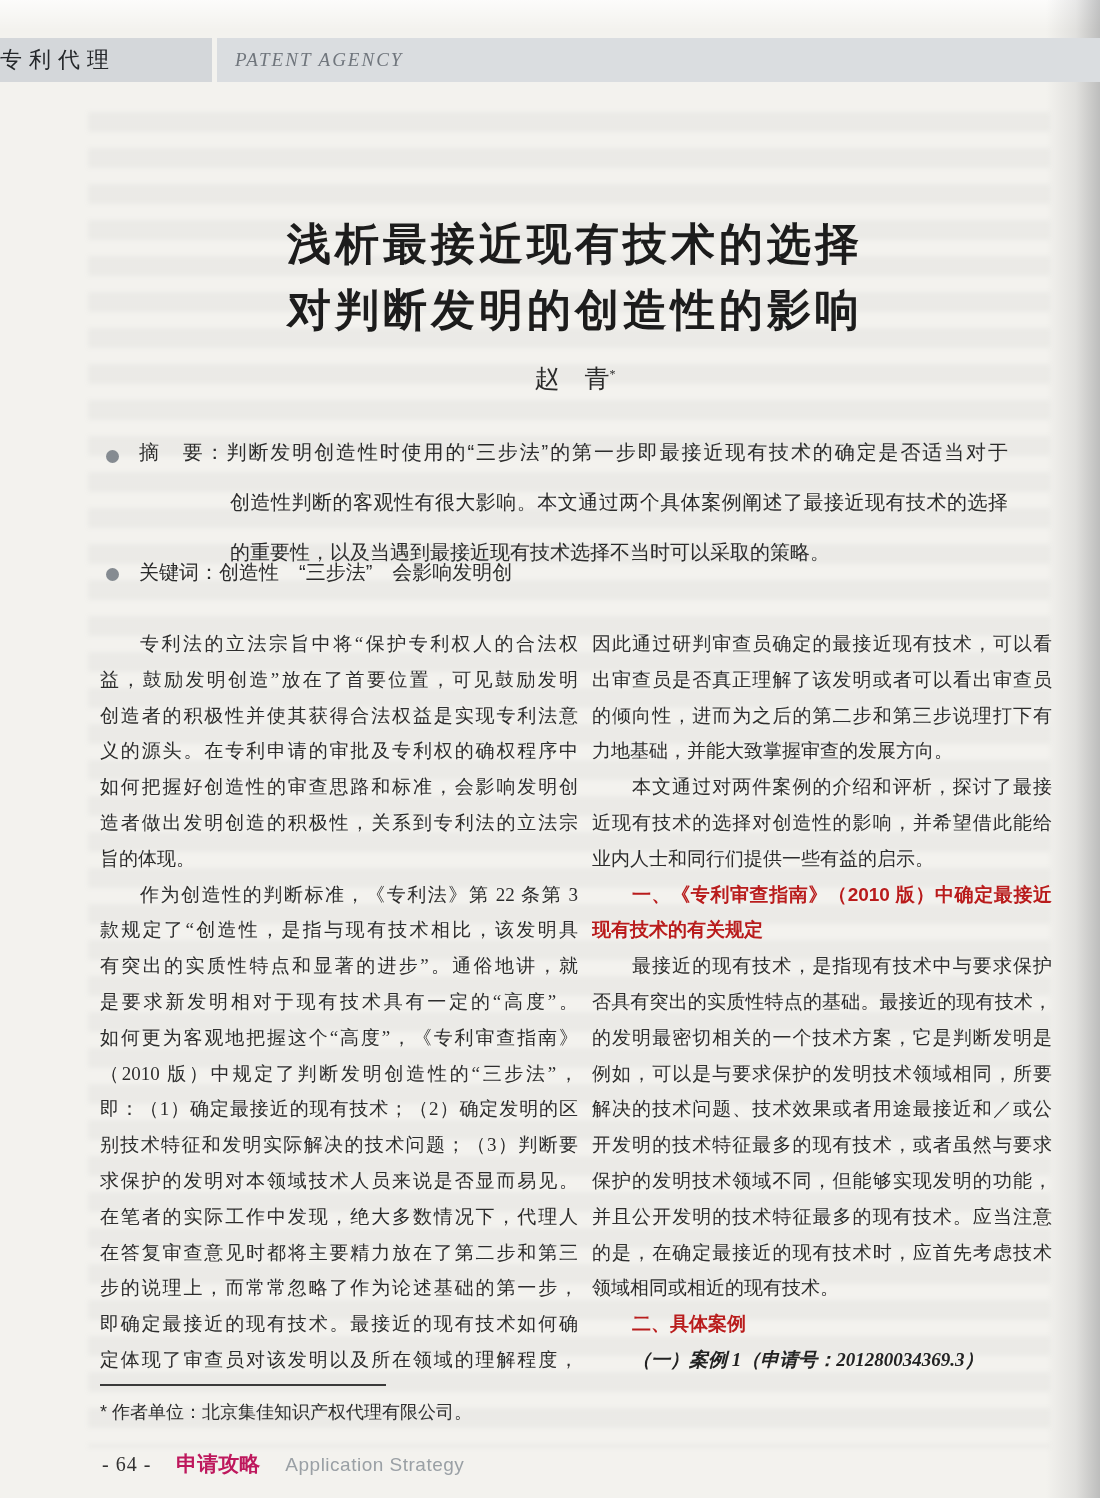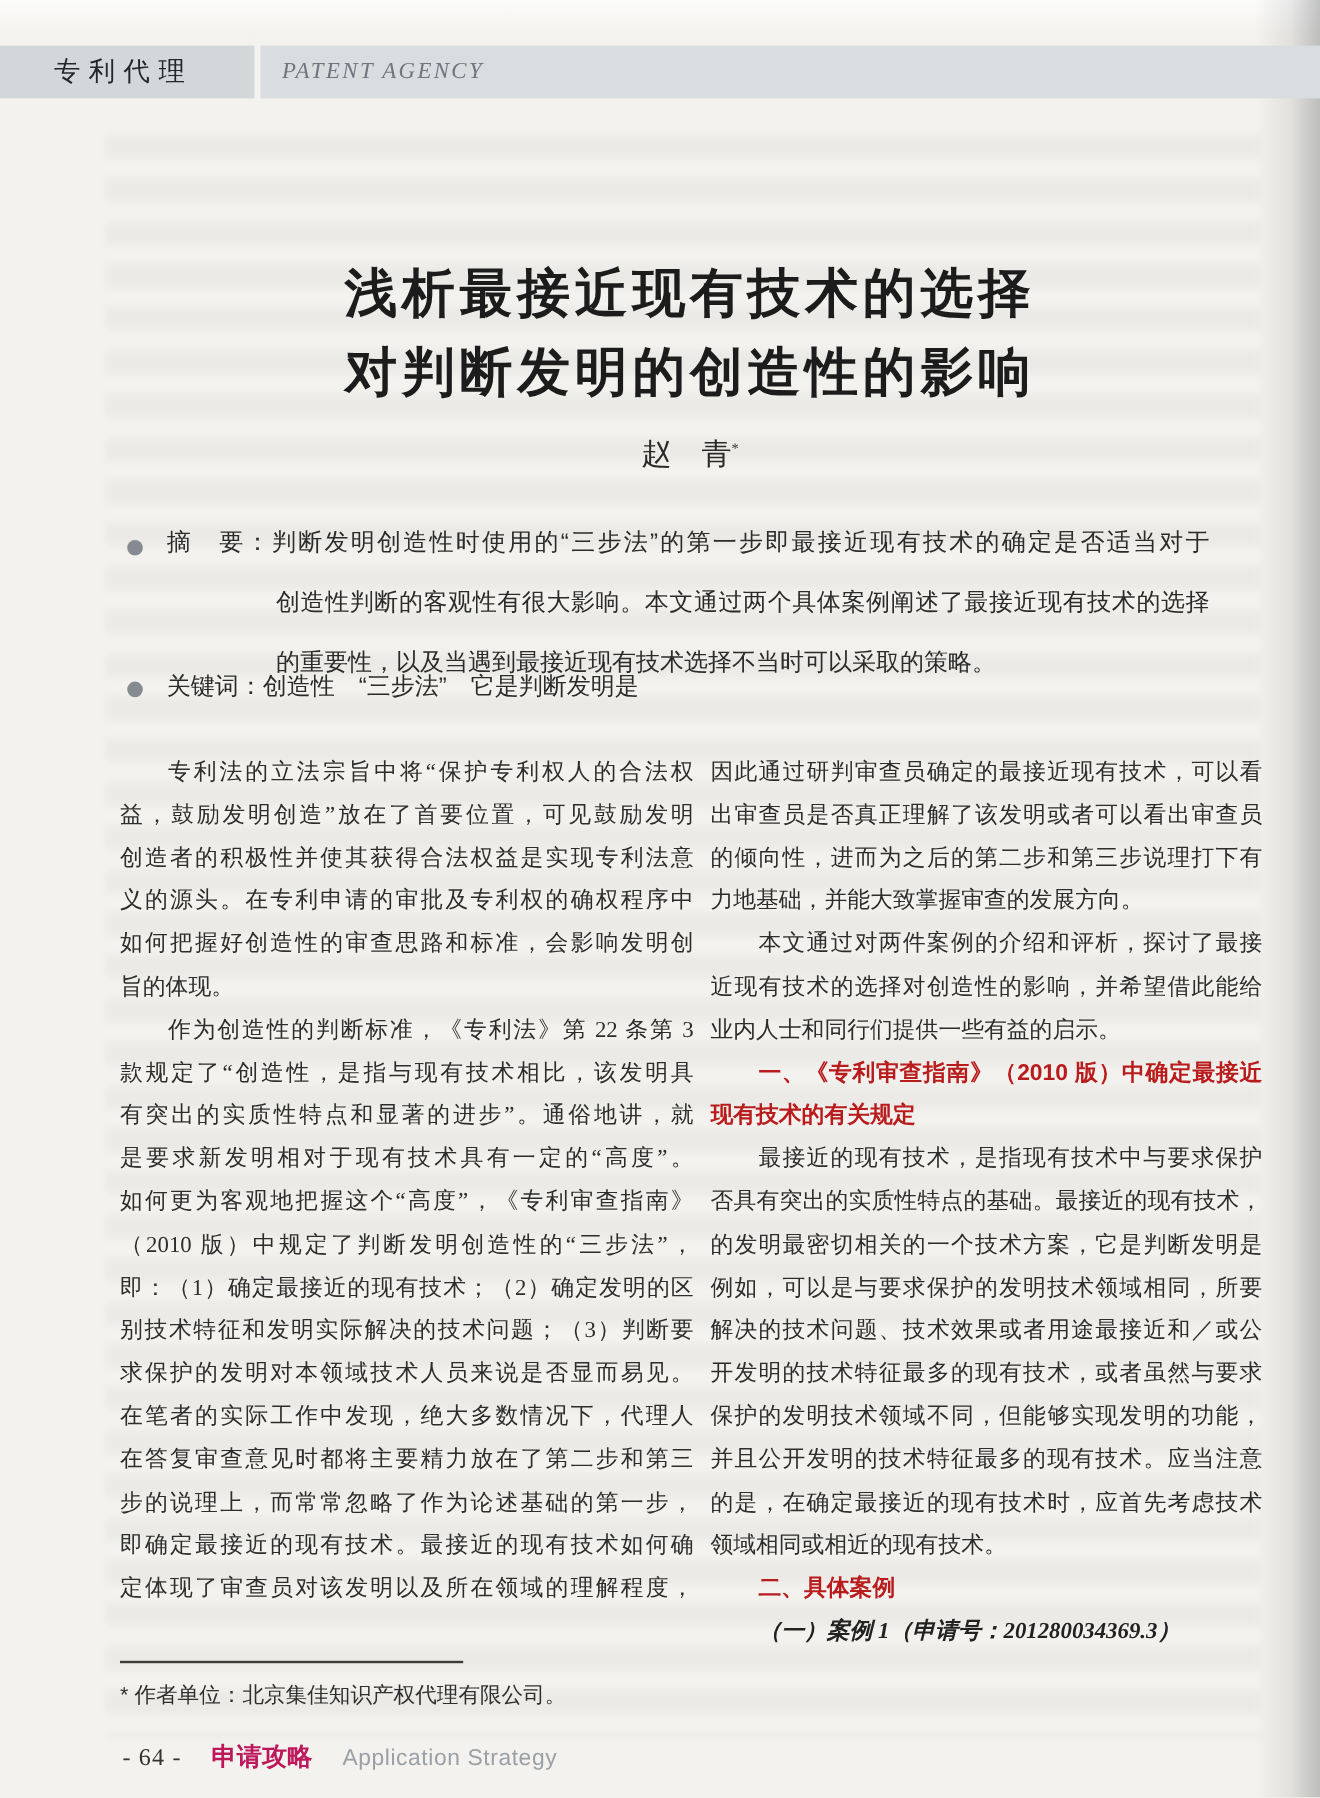--- a/index.html
+++ b/index.html
@@ -14,21 +14,21 @@
   .edge-top{position:absolute;left:0;top:0;right:0;height:30px;
     background:linear-gradient(to bottom,rgba(255,255,255,0.75),rgba(255,255,255,0));}
   .edge-right{position:absolute;top:0;right:0;width:54px;height:100%;
     background:linear-gradient(to right,rgba(130,132,136,0) 0%,rgba(130,132,136,0.16) 55%,rgba(108,110,114,0.40) 100%);}
   .bleed{position:absolute;left:88px;top:112px;width:962px;height:1336px;pointer-events:none;
     background:repeating-linear-gradient(to bottom,rgba(106,112,122,0.055) 0px,rgba(106,112,122,0.055) 20px,rgba(106,112,122,0) 20px,rgba(106,112,122,0) 36px);
     filter:blur(2.5px);}
   
   .hdr-cn{position:absolute;left:0;top:38px;width:212px;height:44px;background:#d4d7da;
     font-family:"Liberation Sans","DejaVu Sans",sans-serif;font-size:22px;letter-spacing:7px;
-    color:#24272a;line-height:44px;text-align:center;padding-right:6px;box-sizing:border-box;}
+    color:#24272a;line-height:44px;text-align:left;padding-right:6px;box-sizing:border-box;}
   .hdr-en{position:absolute;left:217px;top:38px;width:905px;height:44px;background:#dadde0;
     font-family:"Liberation Serif","DejaVu Serif",serif;font-style:italic;font-size:19px;
     letter-spacing:2px;color:#70767d;line-height:44px;padding-left:18px;box-sizing:border-box;}
   
   .title{position:absolute;left:100px;top:212px;width:950px;text-align:center;
     font-weight:bold;font-size:44px;line-height:66px;color:#1c1c1c;letter-spacing:4px;}
   .author{position:absolute;left:100px;top:362px;width:950px;text-align:center;
     font-size:25px;color:#2a2a2a;}
   .author sup{font-size:12px;}
   
@@ -77,28 +77,29 @@
   </div>
 
   <div class="author"><span>赵　青</span><sup>*</sup></div>
 
   <div class="dot" style="left:106px;top:450px;"></div>
   <div class="abs l1"><span>摘　要：</span><span>判断发明创造性时使用的“三步法”的第一步即最接近现有技术的确定是否适当对于</span></div>
   <div class="abs l2">创造性判断的客观性有很大影响。本文通过两个具体案例阐述了最接近现有技术的选择</div>
   <div class="abs l3">的重要性，以及当遇到最接近现有技术选择不当时可以采取的策略。</div>
 
   <div class="dot" style="left:106px;top:568px;"></div>
-  <div class="kw"><span>关键词：</span><span>创造性　“三步法”　它是判断发明是</span></div>
+  <div class="kw"><span>关键词：</span><span>创造性　“三步法”　会影响发明创</span></div>
 
   <div class="col col-l">
     <div class="ln ind">专利法的立法宗旨中将“保护专利权人的合法权</div>
     <div class="ln">益，鼓励发明创造”放在了首要位置，可见鼓励发明</div>
     <div class="ln">创造者的积极性并使其获得合法权益是实现专利法意</div>
     <div class="ln">义的源头。在专利申请的审批及专利权的确权程序中</div>
     <div class="ln">如何把握好创造性的审查思路和标准，会影响发明创</div>
+    <div class="ln">造者做出发明创造的积极性，关系到专利法的立法宗</div>
     <div class="ln end">旨的体现。</div>
     <div class="ln ind">作为创造性的判断标准，《专利法》第 22 条第 3</div>
     <div class="ln">款规定了“创造性，是指与现有技术相比，该发明具</div>
     <div class="ln">有突出的实质性特点和显著的进步”。通俗地讲，就</div>
     <div class="ln">是要求新发明相对于现有技术具有一定的“高度”。</div>
     <div class="ln">如何更为客观地把握这个“高度”，《专利审查指南》</div>
     <div class="ln">（2010 版）中规定了判断发明创造性的“三步法”，</div>
     <div class="ln">即：（1）确定最接近的现有技术；（2）确定发明的区</div>
     <div class="ln">别技术特征和发明实际解决的技术问题；（3）判断要</div>
     <div class="ln">求保护的发明对本领域技术人员来说是否显而易见。</div>

